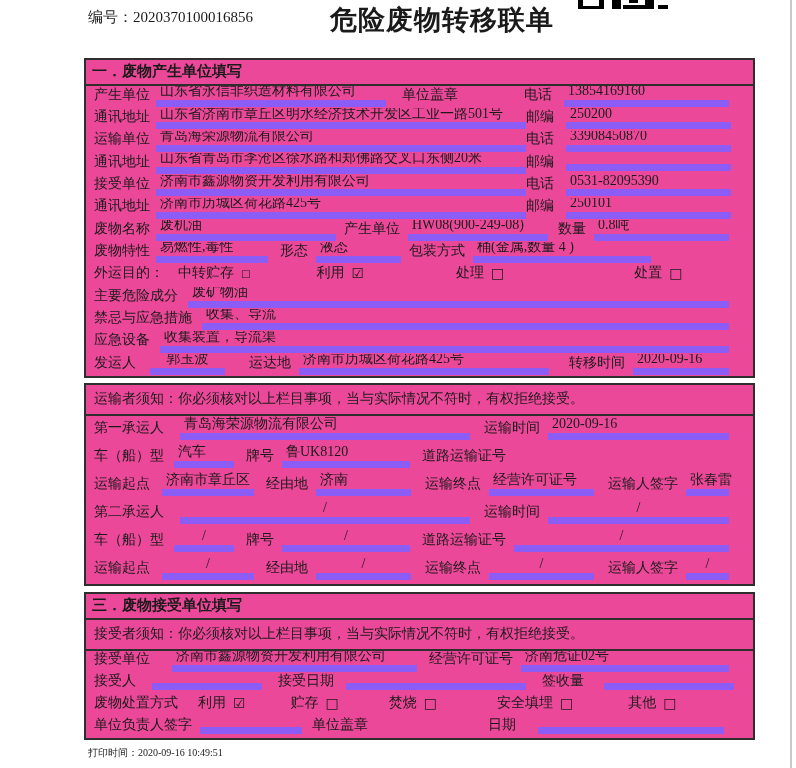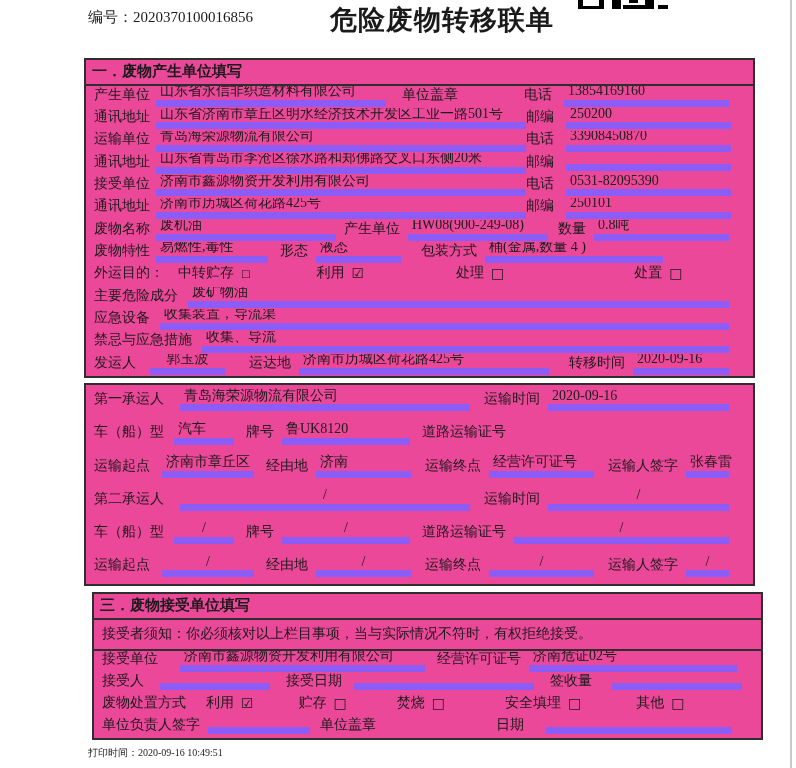--- a/index.html
+++ b/index.html
@@ -10,21 +10,21 @@
   .doc-title{position:absolute;left:calc(50% + 44px);top:2px;transform:translateX(-50%);
              font-size:27px;font-weight:bold;letter-spacing:1px;white-space:nowrap;}
   .qr-frag{position:absolute;left:572px;top:0;}
   .edge-line{position:absolute;left:790px;top:0;width:2px;height:768px;background:#c9c9c9;}
   .print-time{position:absolute;left:88px;top:746px;font-size:10px;white-space:nowrap;}
 
   .box{position:absolute;left:84px;width:671px;border:2px solid #2e2e2e;box-sizing:border-box;
        background:#ec4899;display:flex;flex-direction:column;}
   .box1{top:58px;height:320px;}
   .box2{top:383px;height:203px;}
-  .box3{top:592px;height:148px;margin-left:8px;}
+  .box3{top:592px;height:148px;}
 
   .sec-hdr{flex:none;font-size:15px;font-weight:bold;padding:2px 6px 3px 6px;
            border-bottom:2px solid #2e2e2e;white-space:nowrap;}
   .notice{flex:none;font-size:14px;padding:5px 8px 6px 8px;border-bottom:2px solid #2e2e2e;white-space:nowrap;}
 
   .row{flex:1 1 0;display:flex;align-items:center;padding:0 24px 4px 8px;
        font-size:14px;line-height:1.2;white-space:nowrap;overflow:hidden;min-height:0;}
   .lbl{flex:none;}
   .val{flex:none;border-bottom:7px solid #8b5cf6;padding:0 4px;min-height:17px;box-sizing:border-box;}
   .grow{flex:1 1 auto;min-width:0;}
@@ -107,21 +107,21 @@
       <span class="val" style="width:140px;margin-left:8px">HW08(900-249-08)</span>
       <span class="lbl" style="margin-left:10px">数量</span>
       <span class="val grow" style="margin-left:8px">0.8吨</span>
     </div>
 
     <div class="row">
       <span class="lbl" style="width:62px">废物特性</span>
       <span class="val" style="width:112px">易燃性,毒性</span>
       <span class="lbl" style="margin-left:12px">形态</span>
       <span class="val" style="width:85px;margin-left:8px">液态</span>
-      <span class="lbl" style="margin-left:20px">包装方式</span>
+      <span class="lbl" style="margin-left:8px">包装方式</span>
       <span class="val" style="width:178px;margin-left:8px">桶(金属,数量 4 )</span>
     </div>
 
     <div class="row">
       <span class="lbl">外运目的：</span>
       <span class="lbl" style="margin-left:14px">中转贮存</span>
       <span class="ck sm">□</span>
       <span class="lbl" style="margin-left:66px">利用</span>
       <span class="ck">☑</span>
       <span class="lbl" style="margin-left:92px">处理</span>
@@ -129,40 +129,41 @@
       <span class="lbl" style="margin-left:130px">处置</span>
       <span class="ck">□</span>
     </div>
 
     <div class="row">
       <span class="lbl">主要危险成分</span>
       <span class="val grow" style="margin-left:10px">废矿物油</span>
     </div>
 
     <div class="row">
+      <span class="lbl">禁忌与应急措施</span>
+      <span class="val grow" style="margin-left:10px">收集、导流</span>
+    </div>
+
+    <div class="row">
       <span class="lbl">应急设备</span>
       <span class="val grow" style="margin-left:10px">收集装置，导流渠</span>
-    </div>
-
-    <div class="row">
-      <span class="lbl">禁忌与应急措施</span>
-      <span class="val grow" style="margin-left:10px">收集、导流</span>
     </div>
 
     <div class="row">
       <span class="lbl" style="width:48px">发运人</span>
       <span class="val ctr" style="width:75px;margin-left:8px">郭玉波</span>
       <span class="lbl" style="margin-left:24px">运达地</span>
       <span class="val" style="width:250px;margin-left:8px">济南市历城区荷花路425号</span>
       <span class="lbl" style="margin-left:20px">转移时间</span>
       <span class="val grow" style="margin-left:8px">2020-09-16</span>
     </div>
   </div>
 
   <div class="box box2">
+    <div class="notice">运输者须知：你必须核对以上栏目事项，当与实际情况不符时，有权拒绝接受。</div>
 
     <div class="row">
       <span class="lbl" style="width:78px">第一承运人</span>
       <span class="val" style="width:290px;margin-left:8px">青岛海荣源物流有限公司</span>
       <span class="lbl" style="margin-left:14px">运输时间</span>
       <span class="val grow" style="margin-left:8px">2020-09-16</span>
     </div>
 
     <div class="row">
       <span class="lbl" style="width:72px">车（船）型</span>

